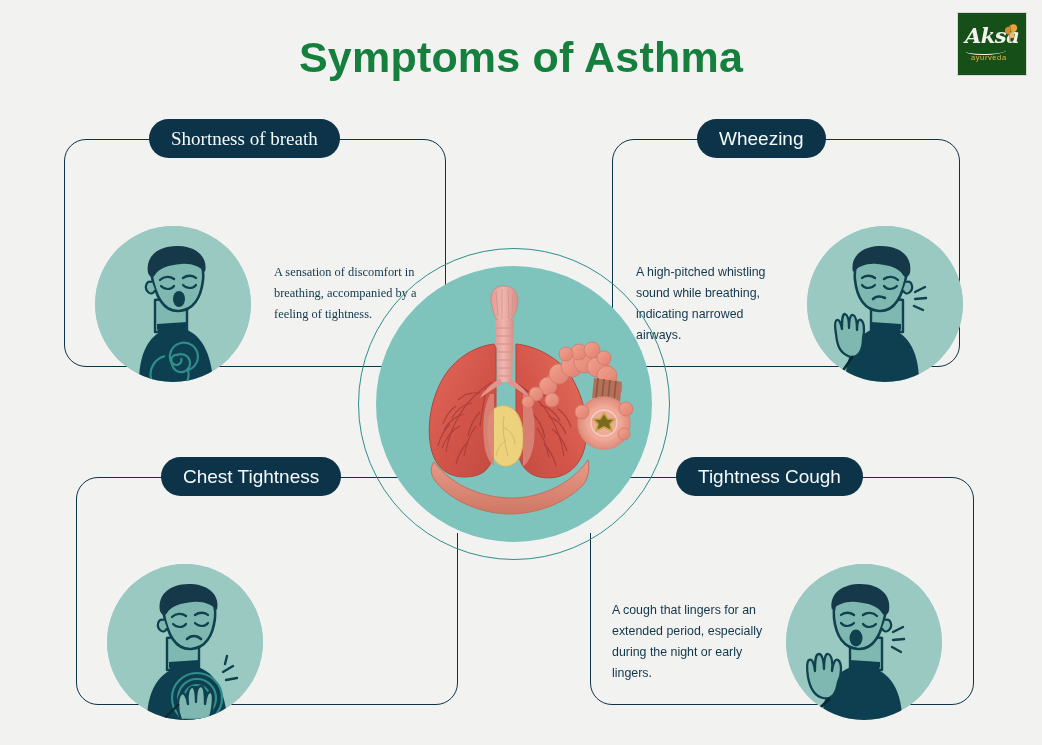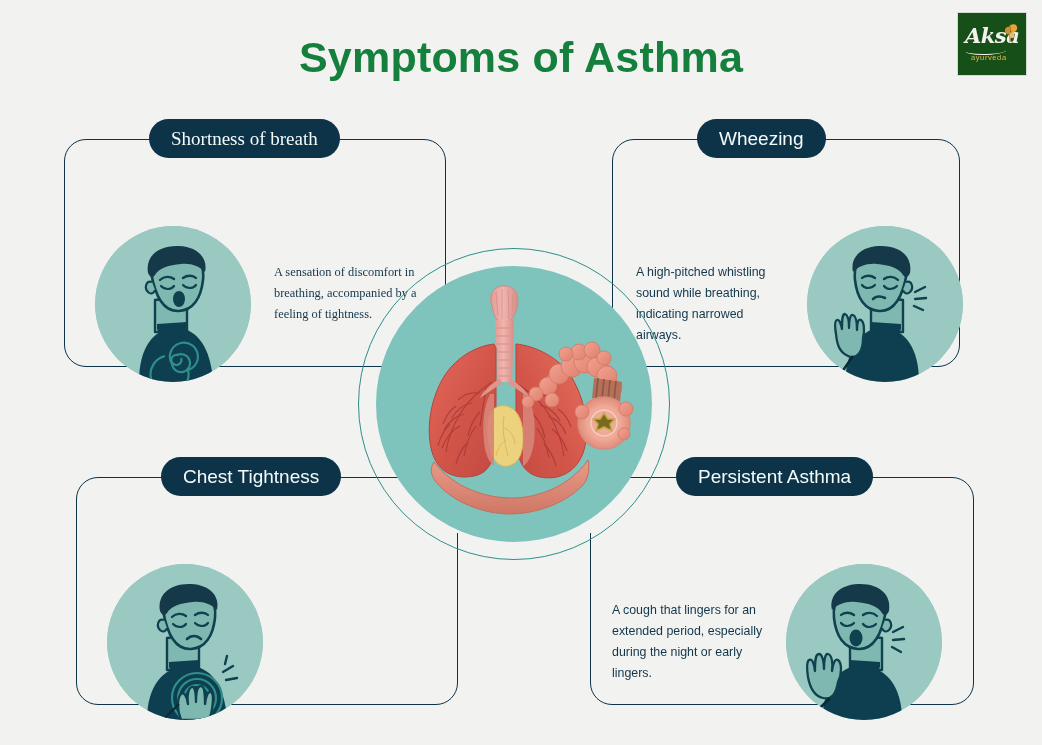--- a/index.html
+++ b/index.html
@@ -256,21 +256,21 @@
           </g>
         </svg>
       </div>
 
     </div>
   </div>
 
   <div class="card" id="card-pc">
     <div class="card-frame"></div>
     <div class="frame-gap"></div>
-    <div class="card-pill">Persistent Asthma</div>
+    <div class="card-pill">Tightness Cough</div>
     <div class="card-body">
 
       <div class="avatar">
         <svg width="156" height="156" viewBox="0 0 156 156">
           <circle cx="78" cy="78" r="78" fill="#9ac9c2"></circle>
           <g transform="translate(156,0) scale(-1,1)">
             <path d="M60 74 L60 106 L92 106 L92 70 Z" fill="#7fb8b1" stroke="#10414f" stroke-width="2.4" stroke-linejoin="round"></path>
             <path d="M40 156 C40 122 56 104 78 102 C102 100 118 120 120 156 Z" fill="#0e3f50"></path>
             <path d="M62 103 C66 114 88 114 92 101 L92 96 L62 98 Z" fill="#0e3f50"></path>
             <path d="M56 46 C52 32 64 22 82 23 C100 24 110 36 108 54 C106 72 98 84 84 85 C68 86 60 70 56 46 Z" fill="#7fb8b1" stroke="#10414f" stroke-width="2.6" stroke-linejoin="round"></path>

